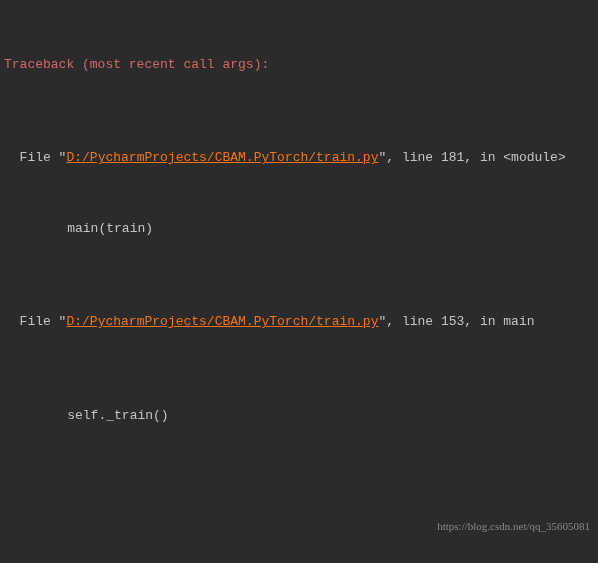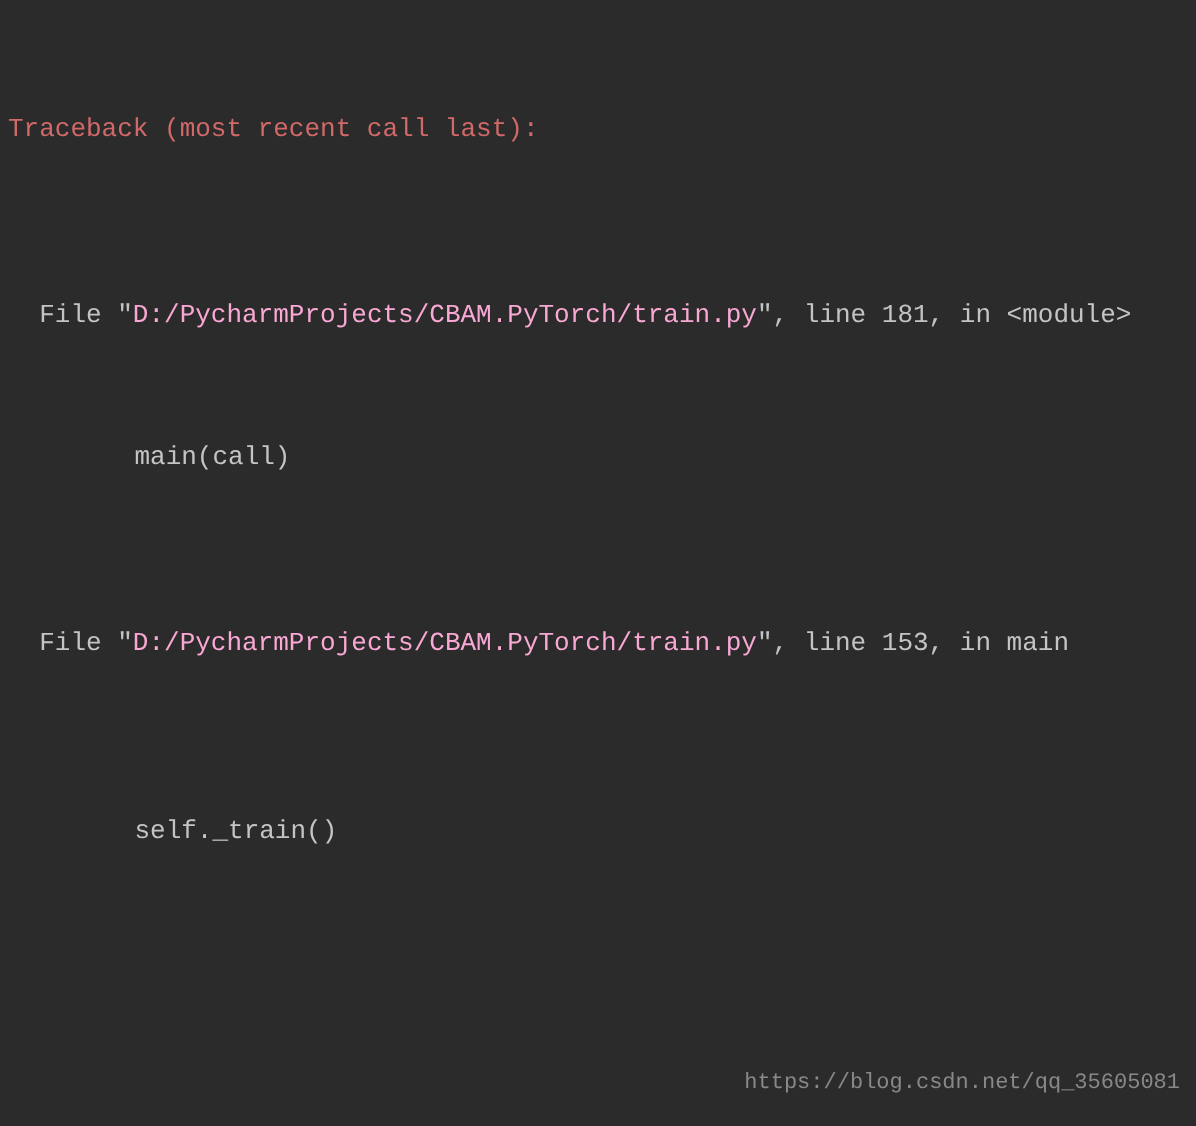--- a/index.html
+++ b/index.html
@@ -16,39 +16,39 @@
       padding: 6px 4px;
     }
     .traceback {
       white-space: pre-wrap;
       word-wrap: break-word;
     }
     .line { display: block; }
     .header { color: #d16969; }
     .code-line { padding-left: 32px; color: #c4c4c4; }
     .file-word { color: #c4c4c4; }
-    .path-link { color: #f9a8d4; cursor: pointer; }
+    .path-link { color: #f97316; text-decoration: underline; cursor: pointer; }
     .location { color: #c4c4c4; }
     .watermark {
       position: absolute;
       right: 8px;
-      bottom: 10px;
+      bottom: 26px;
       font-size: 11px;
       color: #888;
-      font-family: Liberation Mono, monospace;
+      font-family: Liberation Serif, serif;
     }
   </style>
 </head>
 <body>
 
 <div class="traceback">
-  <span class="line header">Traceback (most recent call last):</span>
+  <span class="line header">Traceback (most recent call args):</span>
 
   <span class="line"><span class="file-word">  File "</span><span class="path-link">D:/PycharmProjects/CBAM.PyTorch/train.py</span><span class="location">", line 181, in &lt;module&gt;</span></span>
-  <span class="line code-line">    main(call)</span>
+  <span class="line code-line">    main(train)</span>
 
   <span class="line"><span class="file-word">  File "</span><span class="path-link">D:/PycharmProjects/CBAM.PyTorch/train.py</span><span class="location">", line 153, in main</span></span>
 
   <span class="line code-line">    self._train()</span>
 
   
   
 
   
   

